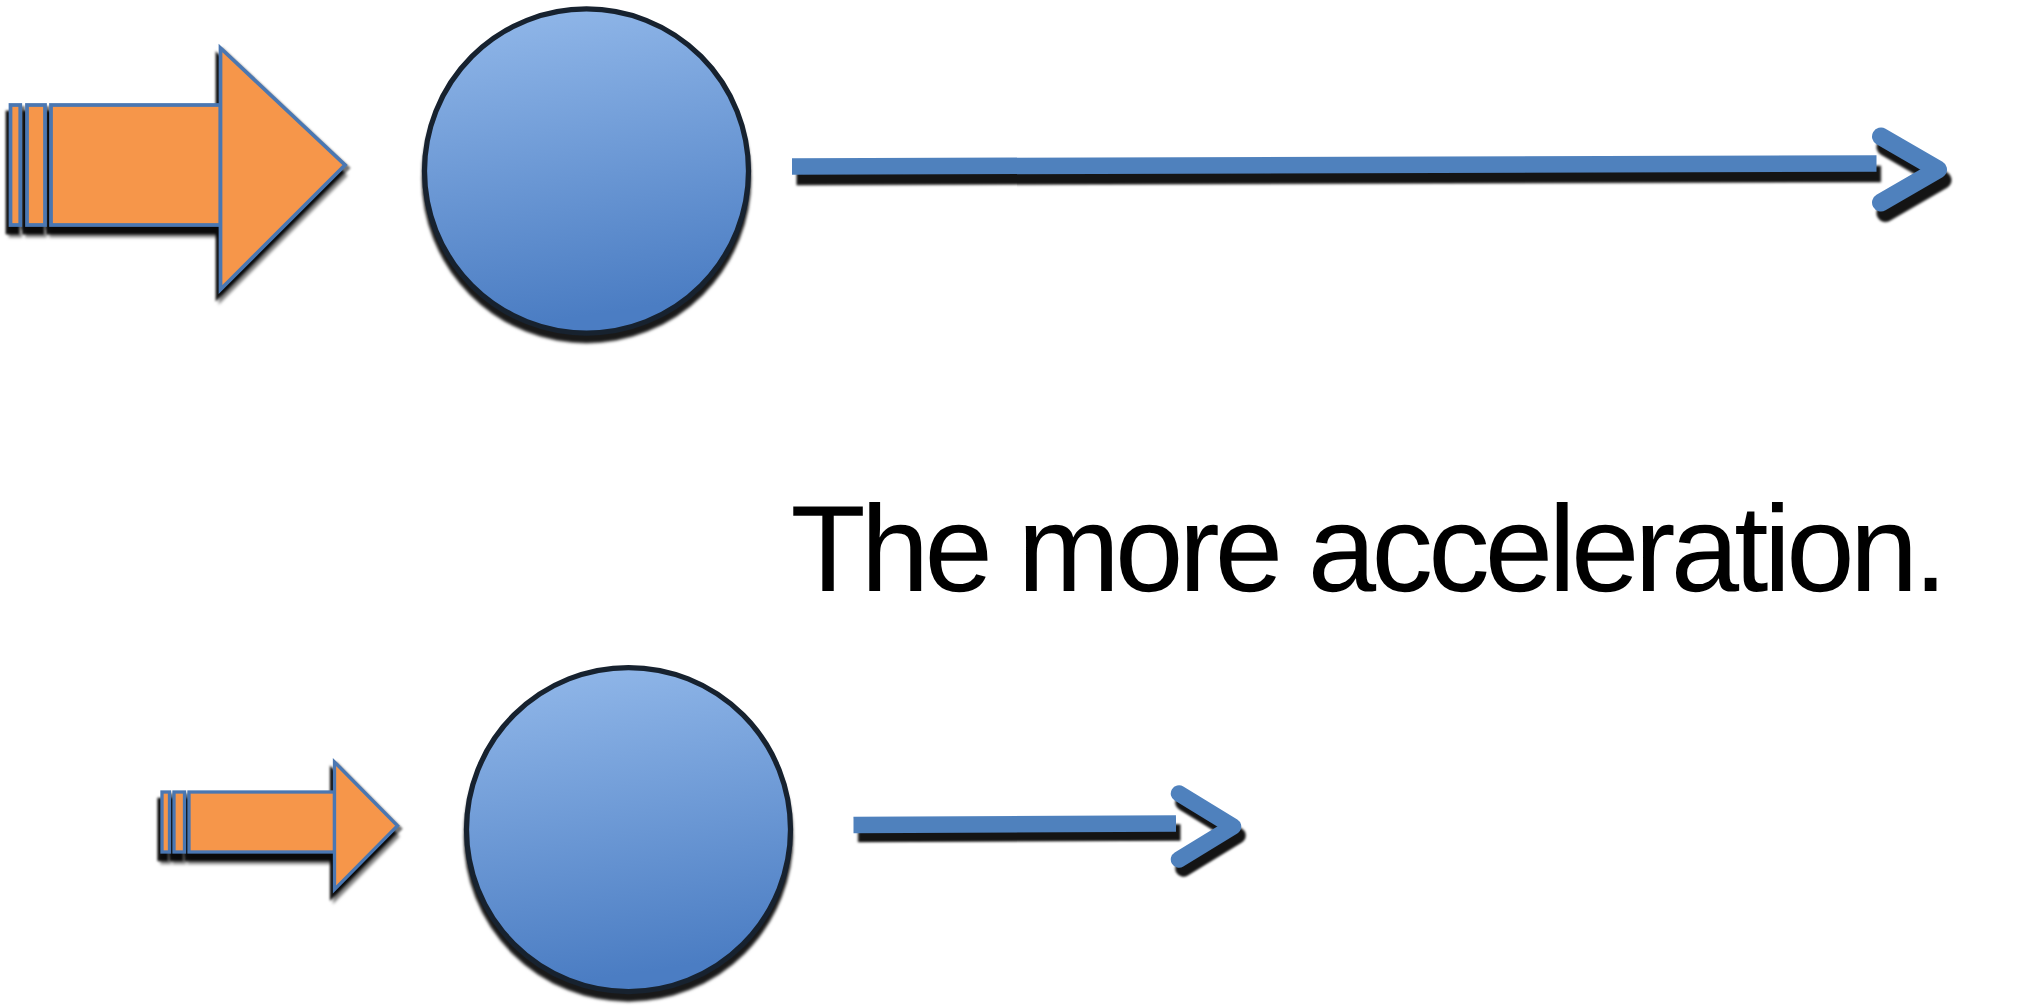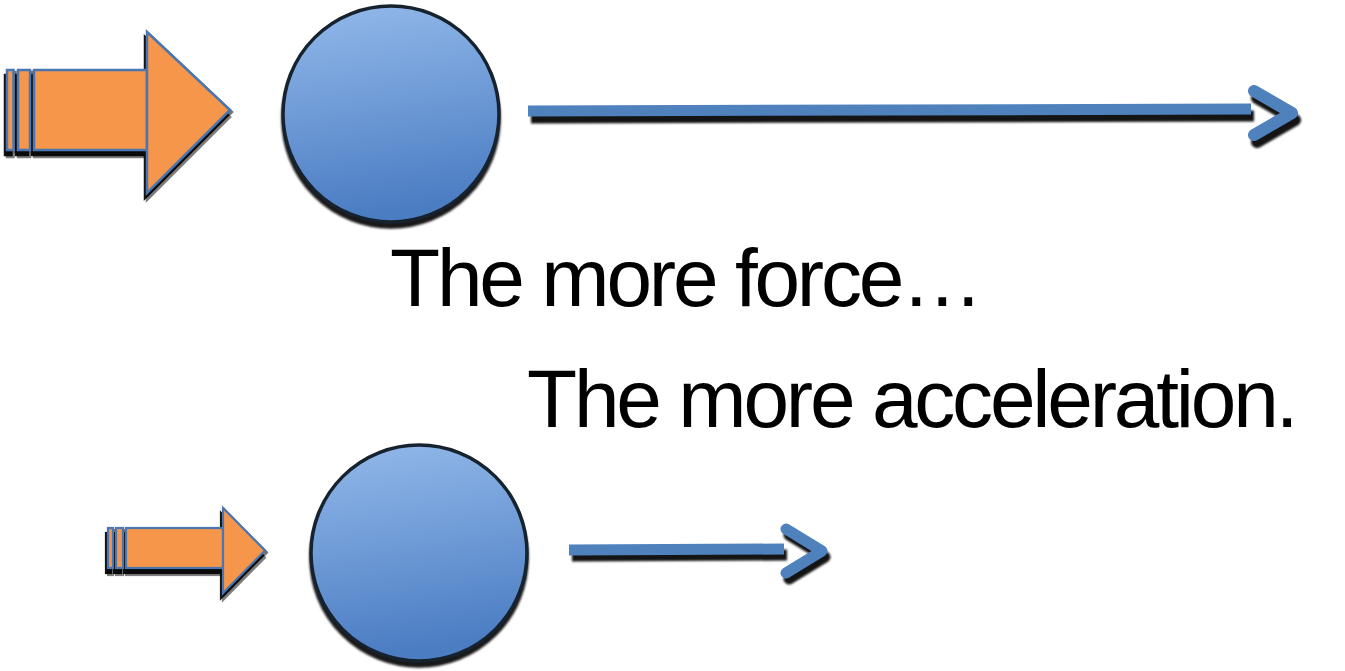--- a/index.html
+++ b/index.html
@@ -57,21 +57,21 @@
   }
   .caption {
     position: absolute;
     color: var(--text, #000);
     font-size: 82px;
     letter-spacing: -3.2px;
     line-height: 1;
     white-space: nowrap;
   }
   .caption-line1 { left: 390px; top: 237px; }
-  .caption-line2 { left: 527px; top: 358px; }
+  .caption-line2 { left: 527px; top: 326px; }
 </style>
 </head>
 <body>
 
 <div class="canvas">
 
   <svg class="shape shadow-block" style="left:3px; top:28px;" width="240" height="176" viewBox="0 0 240 176">
     <g>
       <rect class="orange" x="4" y="42" width="6.5" height="80"></rect>
       <rect class="orange" x="15" y="42" width="12" height="80"></rect>
@@ -88,21 +88,20 @@
       </linearGradient>
     </defs>
     <circle class="ball-stroke" cx="117" cy="114" r="108" fill="url(#ballGradA)"></circle>
   </svg>
 
   <svg class="shape shadow-line" style="left:523px; top:82px;" width="784" height="70" viewBox="0 0 784 70">
     <line class="blue-line" x1="5" y1="29" x2="728" y2="27" stroke-width="11"></line>
     <path class="blue-line" d="M 731,9 L 769,31 L 731,53" stroke-width="12" stroke-linecap="round" stroke-linejoin="round"></path>
   </svg>
 
-  <div class="caption caption-line1">The more force…</div>
   <div class="caption caption-line2">The more acceleration.</div>
 
   <svg class="shape shadow-block" style="left:104px; top:506px;" width="172" height="100" viewBox="0 0 172 100">
     <g>
       <rect class="orange-sm" x="4" y="22" width="5" height="40"></rect>
       <rect class="orange-sm" x="12" y="22" width="7" height="40"></rect>
       <rect class="orange-sm" x="22" y="22" width="97" height="40"></rect>
       <polygon class="orange-sm" points="119,2 161,44.5 119,87"></polygon>
     </g>
   </svg>

